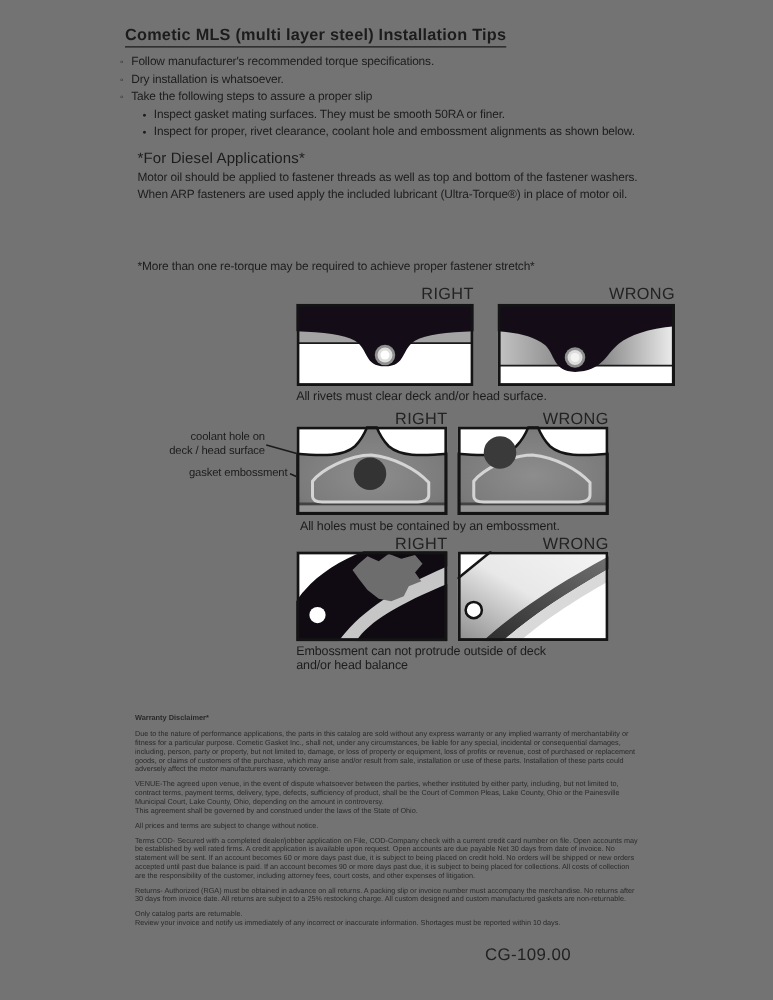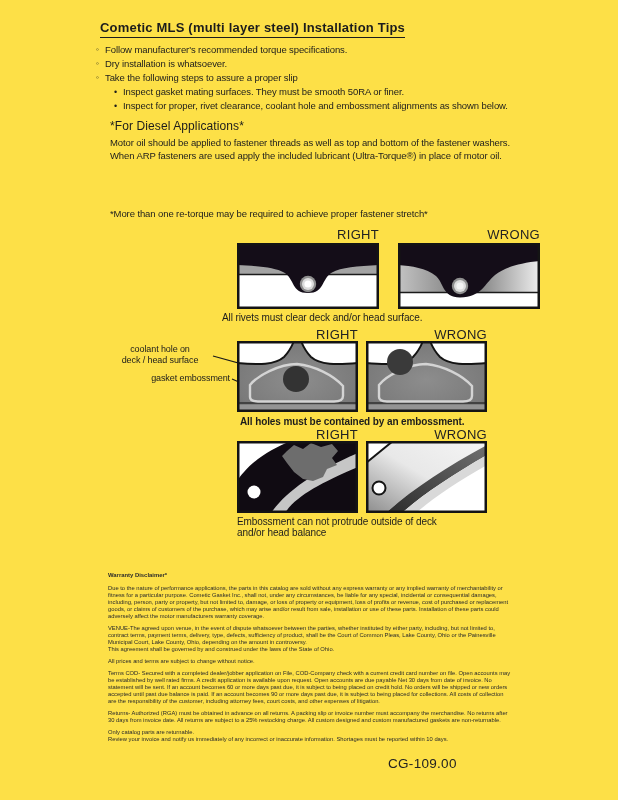--- a/index.html
+++ b/index.html
@@ -1,21 +1,21 @@
 <!DOCTYPE html>
 <html><head>
 <meta charset="utf-8">
 <style>
   * { box-sizing: border-box; margin: 0; padding: 0; }
   html, body { background: #ffffff; }
   #page {
     position: relative;
     width: 618px;
     height: 800px;
-    background: #fde047;
+    background: #737373;
     font-family: "Liberation Sans", sans-serif;
     color: #1c1c1c;
     overflow: hidden;
   }
   .abs { position: absolute; }
 
   .doc-title {
     left: 100px; top: 20px;
     font-size: 13px; font-weight: bold;
     letter-spacing: 0.2px;
@@ -109,26 +109,26 @@
     <rect x="1" y="18" width="140" height="31.5" fill="url(#g1)"></rect>
     <rect x="1" y="49.5" width="140" height="15.5" fill="#ffffff"></rect>
     <line x1="1" y1="49.5" x2="141" y2="49.5" stroke="#1a1a1a" stroke-width="1.3"></line>
     <path d="M0,0 H142 V18 C120,20 106,25 97,32 C86,41 84,54 62,54.5 C44,54 46,40 38,33 C28,25 14,23 0,22 Z" fill="#140d18"></path>
     <circle cx="62" cy="43" r="8.2" fill="#8f8f8f"></circle>
     <circle cx="62" cy="43" r="6" fill="#dddddd"></circle>
     <circle cx="62" cy="43" r="3.6" fill="#f3f3f3"></circle>
     <rect x="1.25" y="1.25" width="139.5" height="63.5" fill="none" stroke="#141414" stroke-width="2.5"></rect>
   </svg>
 
-  <div class="abs caption" style="left:222px;top:312px;">All rivets must clear deck and/or head surface.</div>
+  <div class="abs caption" style="left:237px;top:312px;">All rivets must clear deck and/or head surface.</div>
 
   <div class="abs rw-label" style="left:237px;top:327px;width:121px;">RIGHT</div>
   <div class="abs rw-label" style="left:366px;top:327px;width:121px;">WRONG</div>
 
-  <div class="abs side-label" style="left:108px;top:344px;width:104px;text-align:center;">
+  <div class="abs side-label" style="left:108px;top:344px;width:104px;">
     <div>coolant hole on</div>
     <div>deck / head surface</div>
   </div>
   <div class="abs side-label" style="left:108px;top:373px;width:122px;">gasket embossment</div>
 
   <svg class="abs" style="left:108px;top:340px;pointer-events:none;" width="190" height="62" viewBox="0 0 190 62">
     <line x1="105" y1="16" x2="184" y2="38" stroke="#1a1a1a" stroke-width="1.2"></line>
     <line x1="124" y1="39" x2="154" y2="52" stroke="#1a1a1a" stroke-width="1.2"></line>
   </svg>
 
@@ -159,21 +159,21 @@
     </defs>
     <rect width="121" height="71" fill="#ffffff"></rect>
     <path d="M0,71 V22 C22,24 38,24 47,16 C52,11 55,5 57,0 H64 C66,5 69,11 74,16 C83,24 99,24 121,22 V71 Z" fill="url(#g2b)" stroke="#141414" stroke-width="2"></path>
     <rect x="1" y="61" width="119" height="2.4" fill="#424242"></rect>
     <rect x="1" y="63.4" width="119" height="6.6" fill="#949494"></rect>
     <path d="M13,56 V44 C20,35 42,23 60,23 C78,25 96,34 106,45 V55 C106,59 102,60.5 97,60.5 H21 C16,60.5 13,59 13,56 Z" fill="none" stroke="#d4d4d4" stroke-width="2.4"></path>
     <circle cx="34" cy="21" r="13" fill="#3a3a3a"></circle>
     <rect x="1.25" y="1.25" width="118.5" height="68.5" fill="none" stroke="#141414" stroke-width="2.5"></rect>
   </svg>
 
-  <div class="abs caption" style="left:240px;top:416px;font-weight:bold;">All holes must be contained by an embossment.</div>
+  <div class="abs caption" style="left:240px;top:416px;">All holes must be contained by an embossment.</div>
 
   <div class="abs rw-label" style="left:237px;top:427px;width:121px;">RIGHT</div>
   <div class="abs rw-label" style="left:366px;top:427px;width:121px;">WRONG</div>
 
   <svg class="abs diag-box" style="left:237px;top:441px;" width="121" height="72" viewBox="0 0 121 72">
     <rect width="121" height="72" fill="#100b12"></rect>
     <path d="M0,0 H54 C36,7 18,18 7,31 C4,34 2,37 0,40 Z" fill="#ffffff"></path>
     <path d="M34,72 C48,52 74,32 121,12 V26 C83,42 58,56 48,72 Z" fill="#c6c6c6"></path>
     <polygon points="50,10 57,4 66,8 74,2 84,6 95,3 101,10 95,17 100,24 90,28 86,36 76,40 66,38 57,31 50,22 45,15" fill="#6d6d6d"></polygon>
     <circle cx="17" cy="51" r="6.5" fill="#ffffff"></circle>

